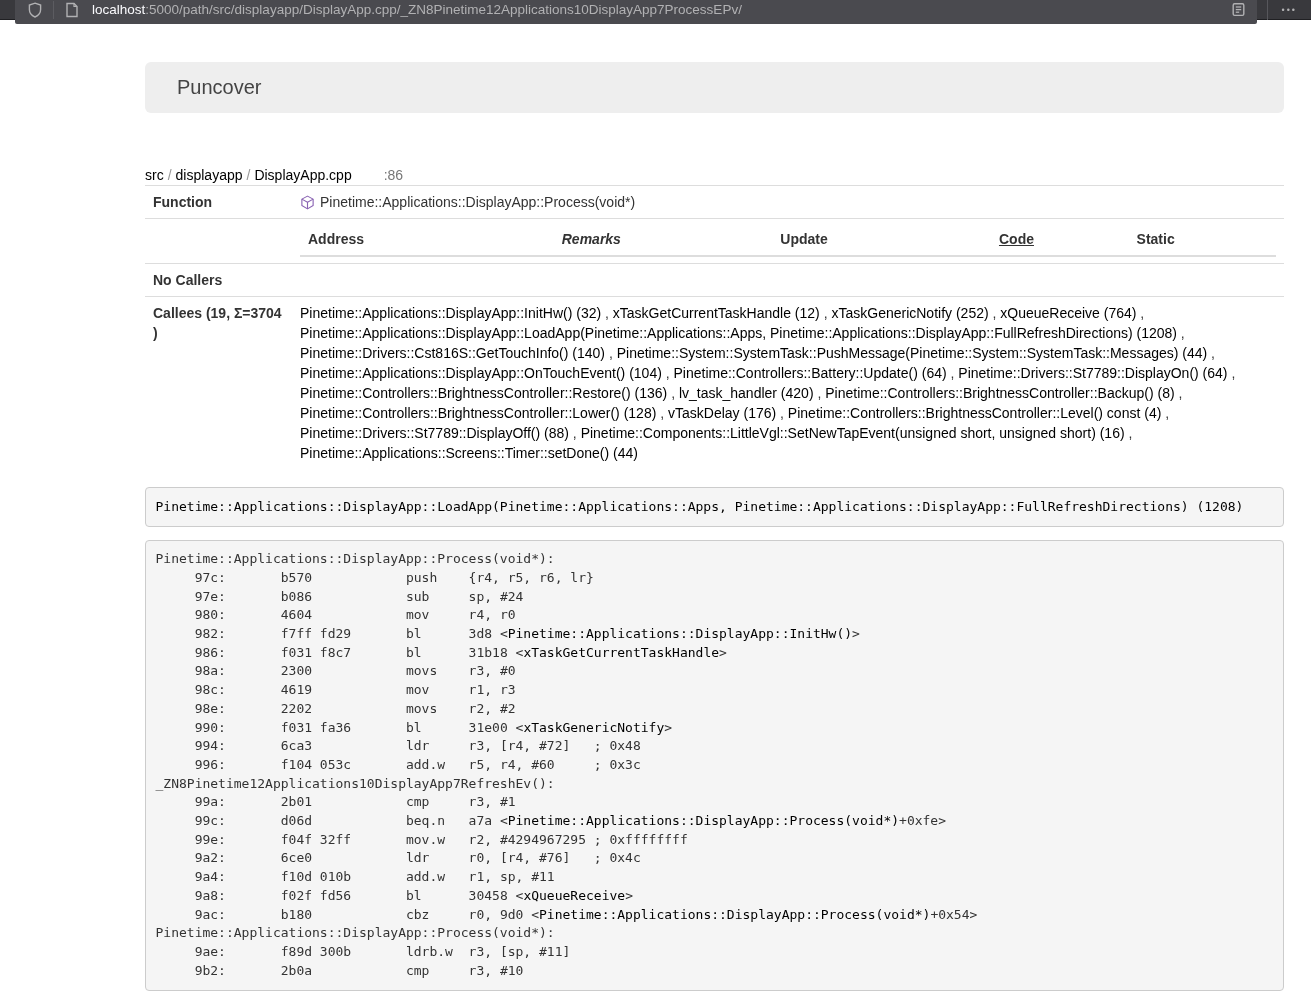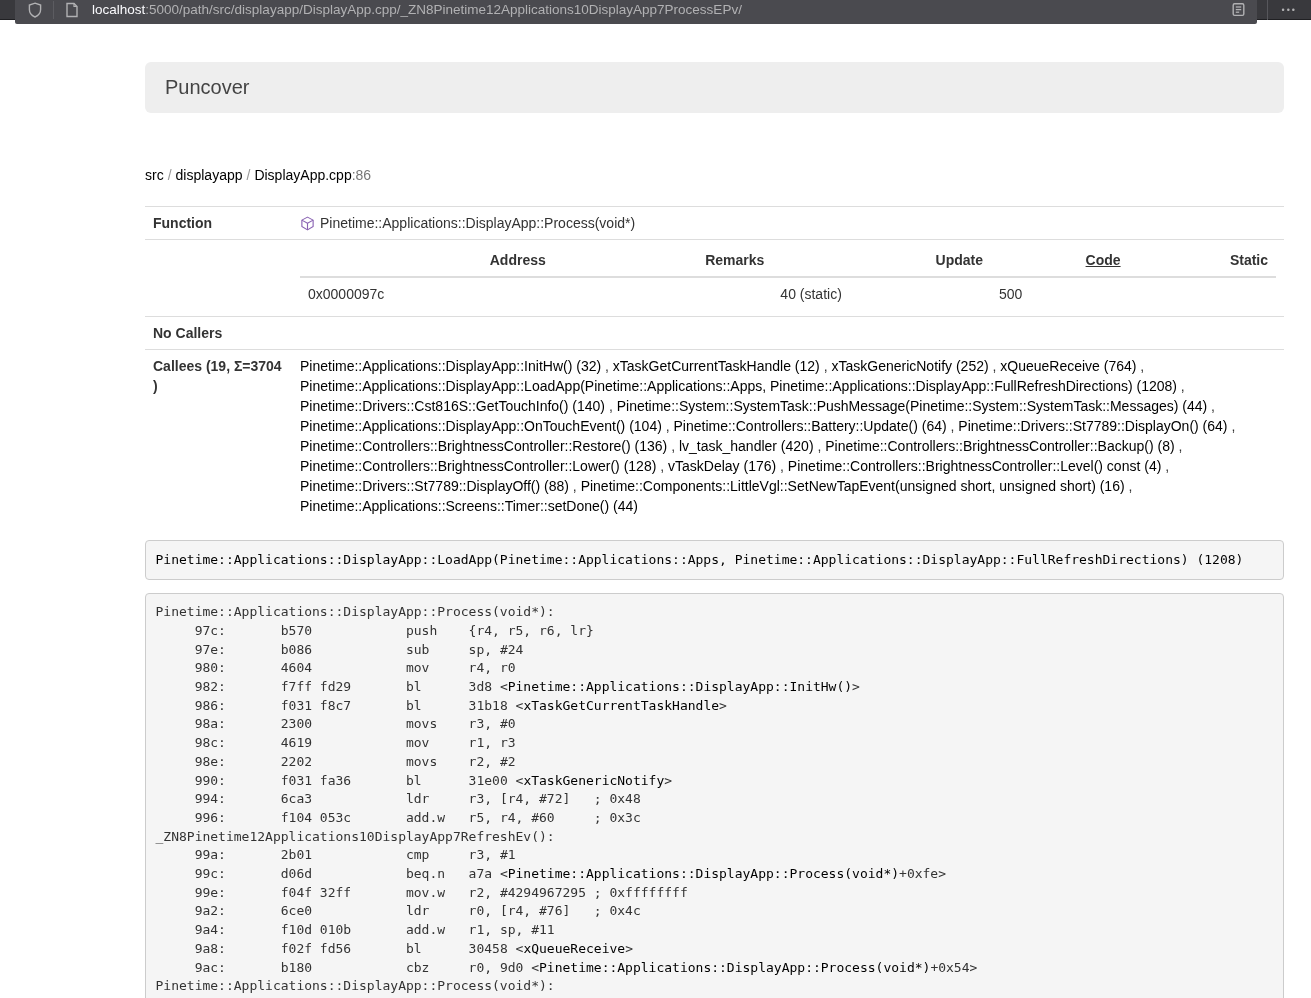--- a/index.html
+++ b/index.html
@@ -26,43 +26,43 @@
   .urltext { margin-left:8px; font-size:13.5px; color:#b1b1b3; white-space:nowrap;
     overflow:hidden; flex:1; min-width:0; }
   .urltext .host { color:#fbfbfe; }
   .dots-btn { color:#b1b1b3; font-size:9px; letter-spacing:2px; background:none;
     border:none; padding:0 4px; line-height:36px; cursor:pointer; }
 
   
   .container { margin-left:145px; width:1139px; }
   .jumbotron {
     margin-top:42px; height:51px; background:#eee; border-radius:6px;
-    display:flex; align-items:center; padding:0 20px;
+    display:flex; align-items:center; padding:0 32px;
     font-size:20px; color:#444;
   }
   .breadcrumb { margin-top:52px; line-height:20px; }
   .breadcrumb .bsep { color:#999; padding:0 4px; }
-  .breadcrumb .bline { color:#777; }
+  .breadcrumb .bline { color:#777;padding-left:32px; }
 
-  table.ftable { margin-top:21px; width:100%; border-collapse:collapse; }
+  table.ftable { margin-top:0; width:100%; border-collapse:collapse; }
   table.ftable > tbody > tr > th,
   table.ftable > tbody > tr > td {
     border-top:1px solid #ddd; padding:6px 8px; text-align:left;
     vertical-align:top; line-height:20px; font-weight:normal;
   }
   table.ftable > tbody > tr > th { font-weight:bold; width:147px; }
   .fname { display:flex; align-items:center; gap:5px; }
 
   table.inner { width:100%; border-collapse:collapse; }
   table.inner th {
-    text-align:right; font-weight:bold; padding:4px 8px 6px 8px;
+    text-align:left; font-weight:bold; padding:4px 8px 6px 8px;
     border-bottom:2px solid #ddd; line-height:20px;
   }
   table.inner td { padding:6px 8px; line-height:20px; }
-  .col-address { width:26%; } .col-remarks { width:22.4%; }
+  .col-address { width:26%; } .col-remarks { width:22.4%;font-style:italic; }
   .col-stack { width:22.4%; } .col-code { width:14.1%;text-decoration:underline; }
 
   pre.codebox {
     background:#f5f5f5; border:1px solid #ccc; border-radius:4px;
     padding:9.5px; margin:0;
     font-family:"DejaVu Sans Mono", monospace; font-size:13px;
     line-height:18.7px; color:#333; white-space:pre; tab-size:8;
     overflow:hidden;
   }
   pre.snippet { margin-top:18px; }
@@ -132,27 +132,20 @@
         <td>
           <table class="inner">
             <tbody>
               <tr>
                 <th class="col-address">Address</th>
                 <th class="col-remarks">Remarks</th>
                 <th class="col-stack">Update</th>
                 <th class="col-code">Code</th>
                 <th>Static</th>
               </tr>
-              <tr>
-                <td>0x0000097c</td>
-                <td></td>
-                <td>40 (static)</td>
-                <td>500</td>
-                <td></td>
-              </tr>
             </tbody>
           </table>
         </td>
       </tr>
       <tr>
         <th>No Callers</th>
         <td></td>
       </tr>
       <tr>
         <th>Callees (19, Σ=3704 )</th>

